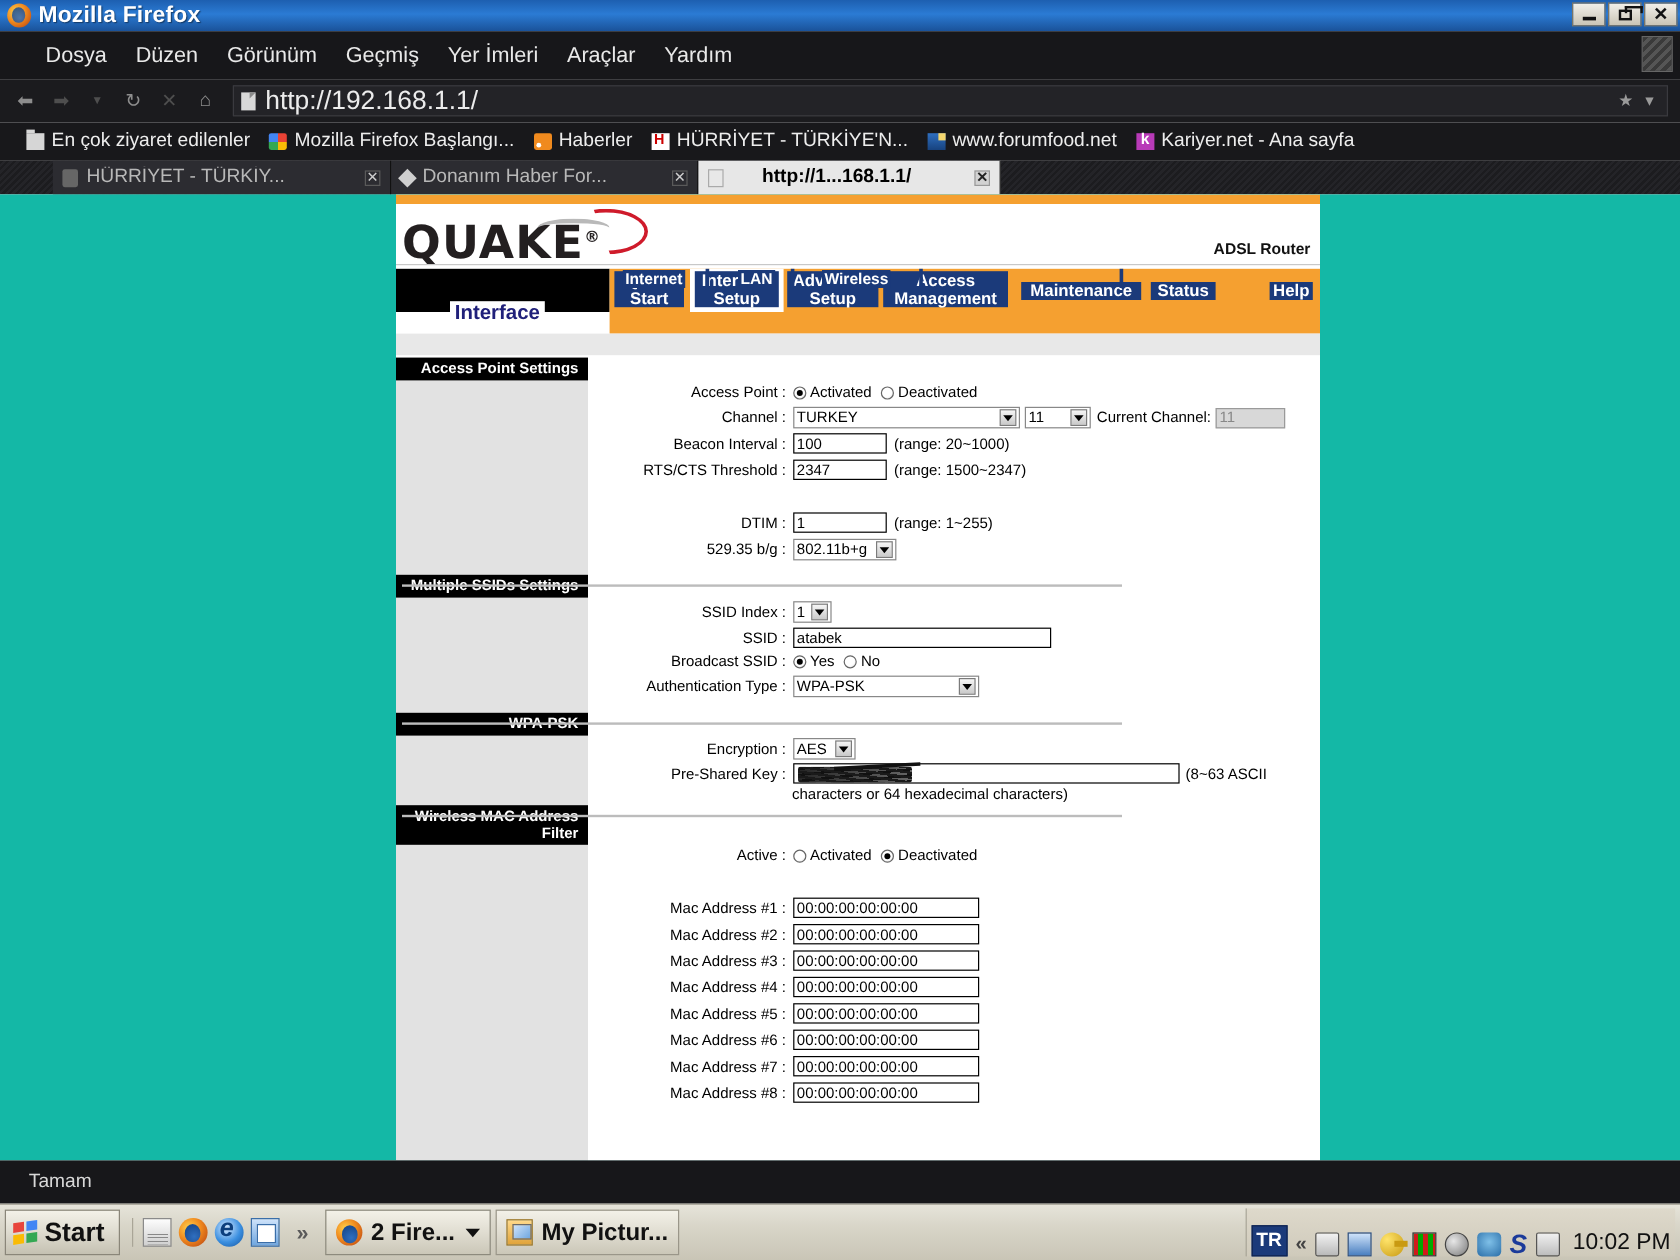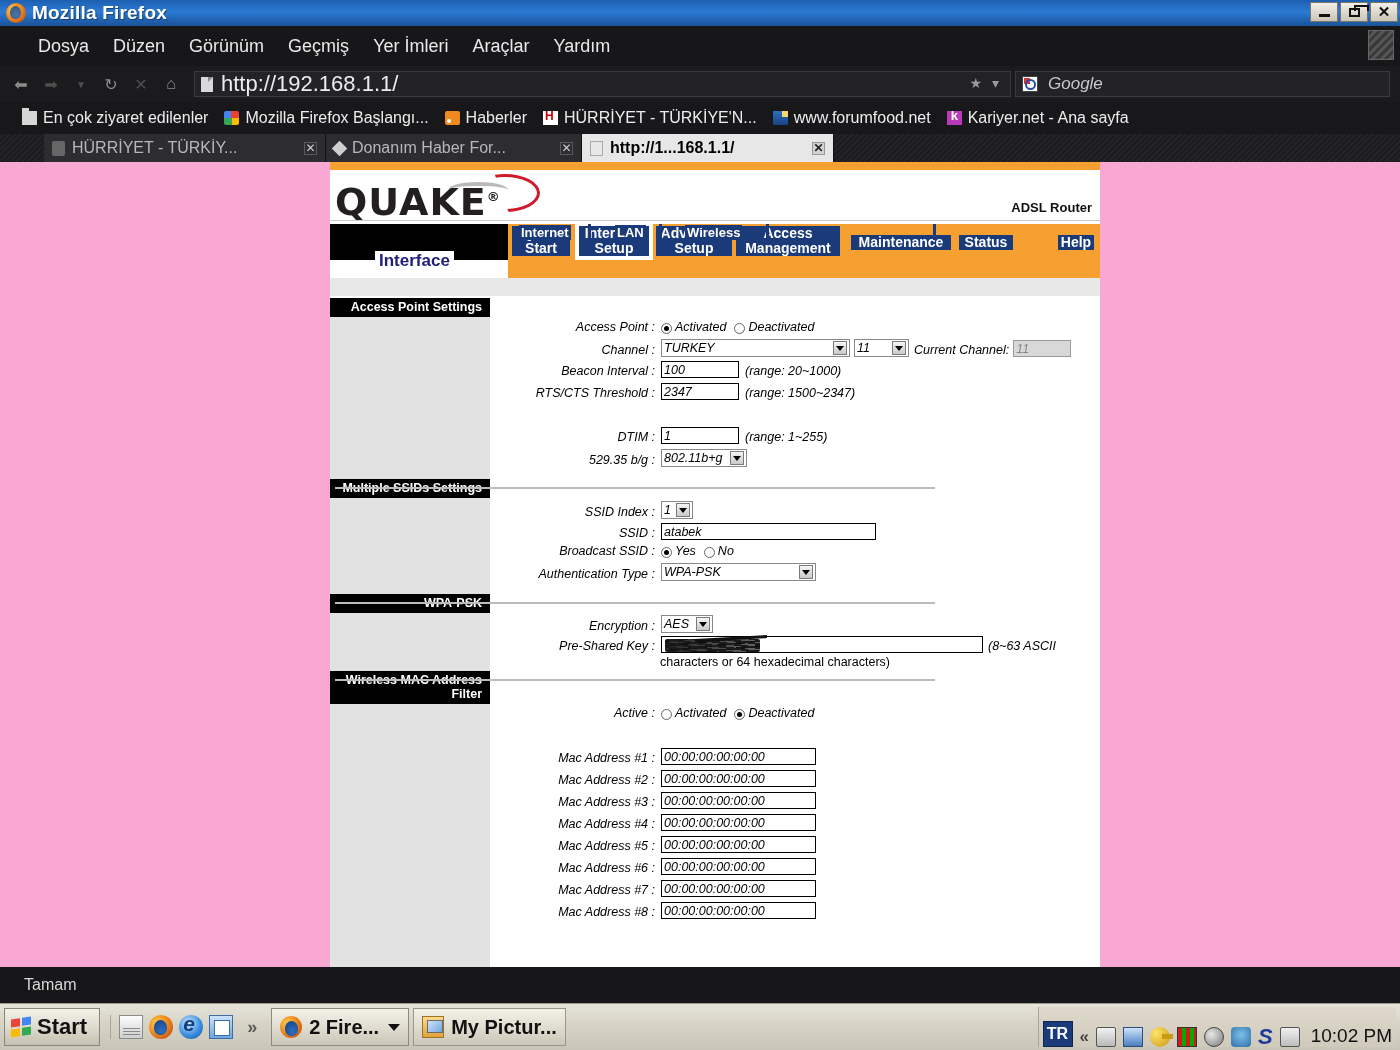--- a/index.html
+++ b/index.html
@@ -123,21 +123,21 @@
   .t-ico-hur { background:#666; border-radius:2px; }
   .t-ico-dh { background:#cfcfcf; transform:rotate(45deg); width:11px; height:11px; }
   .t-ico-doc { background:#e8e8e8; border:1px solid #aaa; }
   .tab-close { font-size:12px; color:#cfcfcf; border:1px solid #5a5a5a; width:13px;height:13px;
                display:flex;align-items:center;justify-content:center; line-height:1; }
   .tab.active .tab-close { color:#222; border-color:#999; background:#d2d2d2; }
 
   
   .viewport {
     position:absolute; left:0; top:162px; width:1400px; height:805px;
-    background:#f9a8d4; overflow:hidden;padding-left:12px;
+    background:#14b8a6; overflow:hidden;padding-left:12px;
   }
 
   .router {
     position:absolute; left:330px; top:0px; width:770px; height:805px;
     background:#ffffff; font-family:"Liberation Sans", sans-serif;
   }
   .orange-top { position:absolute; left:0; top:0; width:770px; height:8px; background:#f5a030; }
 
   .logo-area { position:absolute; left:0; top:8px; width:770px; height:50px; }
   .quake-logo {
@@ -183,21 +183,21 @@
   
   .content { position:absolute; left:0; top:136px; width:770px; height:670px; }
   .leftcol { position:absolute; left:0; top:0; width:160px; height:670px; background:#e2e2e2; }
   .sec-head {
     position:absolute; left:0; width:160px; background:#000; color:#fff;
     font-size:12.5px; font-weight:bold; text-align:right; padding:2px 8px 3px 4px; line-height:14px;
   }
   .rightcol { position:absolute; left:160px; top:0; width:610px; height:670px; background:#fff; }
   .divider { position:absolute; left:5px; width:600px; height:2px; background:#bcbcbc; }
 
-  .row { position:absolute; display:flex; align-items:flex-end;font-style:italic; }
+  .row { position:absolute; display:flex; align-items:center; }
   .lbl { text-align:right; font-size:12.5px; color:#000; white-space:nowrap; }
   .inp {
     border:1px solid #000; background:#fff; height:17px; font-size:12.5px;
     padding:0 2px; line-height:16px; color:#000; font-family:"Liberation Sans", sans-serif;
     display:flex; align-items:center;
   }
   .inp.disabled { background:#d8d8d8; color:#888; border:1px solid #9a9a9a; }
   .sel {
     border:1px solid #888; background:#fff; height:18px; font-size:12.5px;
     padding:0 2px; display:flex; align-items:center; justify-content:space-between;
@@ -330,24 +330,20 @@
     <div class="navbtn dim">➡</div>
     <div class="navbtn dim" style="font-size:10px;">▼</div>
     <div class="navbtn">↻</div>
     <div class="navbtn dim">✕</div>
     <div class="navbtn">⌂</div>
     <div class="urlbar">
       <div class="url-favicon"></div>
       <div class="url-text">http://192.168.1.1/</div>
       <div class="url-right">★ ▾</div>
     </div>
-    <div class="searchbar">
-      <div class="search-icon"></div>
-      <div class="search-text">Google</div>
-    </div>
   </div>
 
   <div class="bookmarks">
     <div class="bm">
       <span class="bm-ico ico-folder"></span>
       <span class="bm-label">En çok ziyaret edilenler</span>
     </div>
     <div class="bm">
       <span class="bm-ico ico-google"></span>
       <span class="bm-label">Mozilla Firefox Başlangı...</span>
@@ -376,21 +372,21 @@
       <span style="flex:1;overflow:hidden;">HÜRRİYET - TÜRKİY...</span>
       <span class="tab-close">✕</span>
     </div>
     <div class="tab" style="width:256px;">
       <span class="tab-ico t-ico-dh"></span>
       <span style="flex:1;overflow:hidden;">Donanım Haber For...</span>
       <span class="tab-close">✕</span>
     </div>
     <div class="tab active" style="width:252px;">
       <span class="tab-ico t-ico-doc"></span>
-      <span style="flex:1;overflow:hidden;">http://1...168.1.1/</span>
+      <span style="flex:1;overflow:hidden;margin-left:25px;">http://1...168.1.1/</span>
       <span class="tab-close">✕</span>
     </div>
   </div>
 
   <div class="viewport">
     <div class="router">
 
       <div class="orange-top"></div>
 
       <div class="logo-area">

